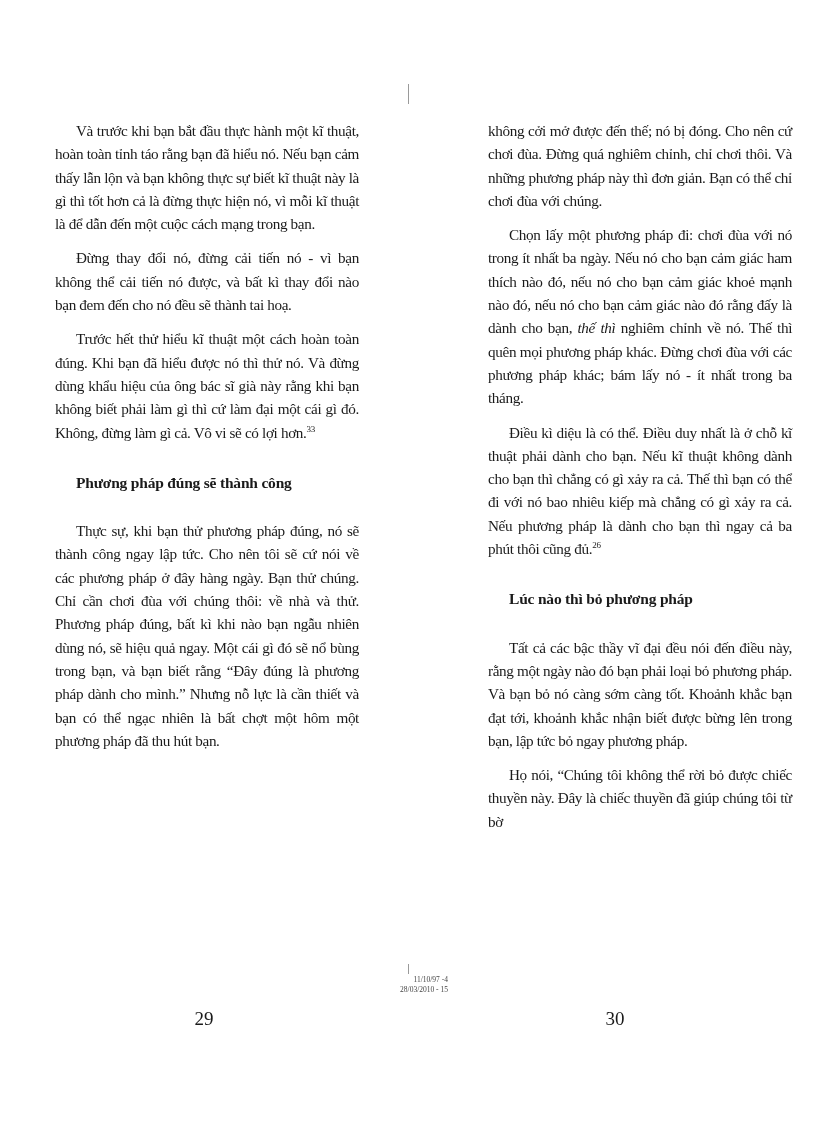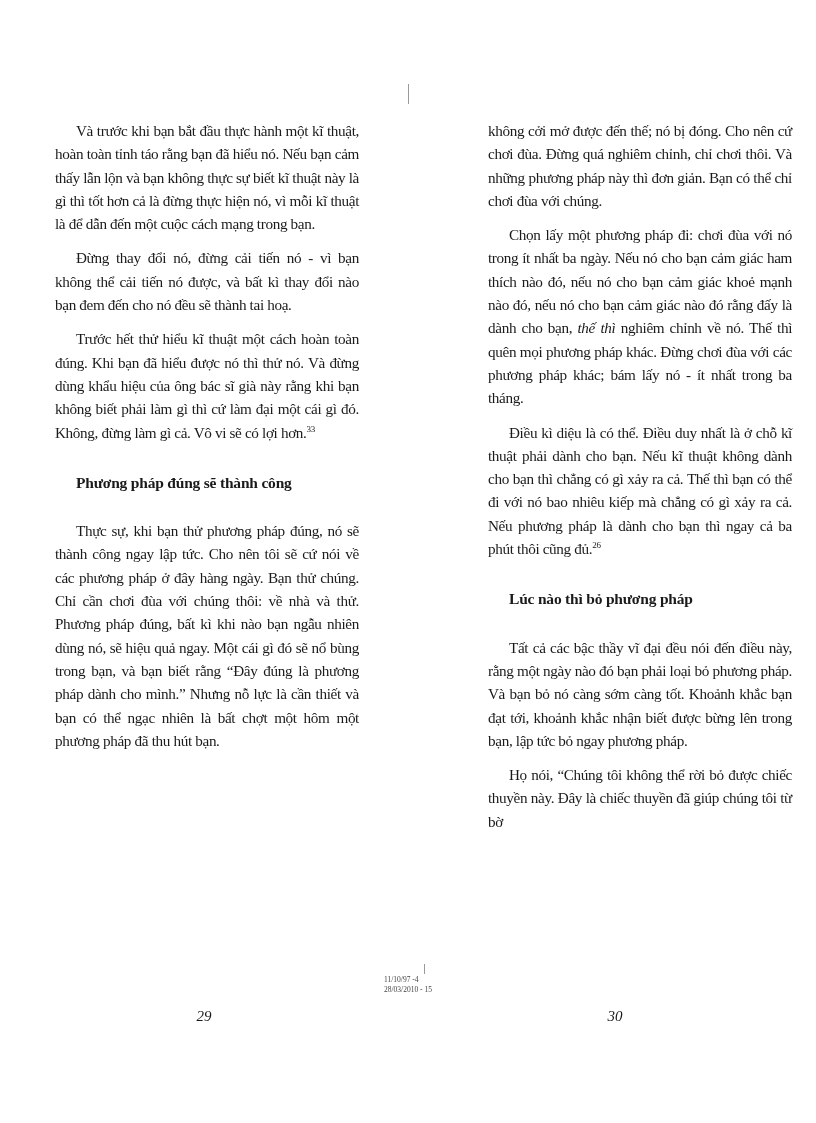--- a/index.html
+++ b/index.html
@@ -47,33 +47,32 @@
     }
     sup {
       font-size: 9px;
       line-height: 0;
       vertical-align: 6px;
     }
     .italic { font-style: italic; }
     .page-number {
       position: absolute;
       top: 1008px;
-      font-size: 15px;
+      font-size: 19px;
       text-align: center;
       width: 60px;
-      font-style: italic;
     }
     .page-left-num { left: 174px; }
     .page-right-num { left: 585px; text-align: center; }
     .footer-center {
       position: absolute;
-      left: 384px;
+      left: 368px;
       top: 964px;
       width: 80px;
-      text-align: left;
+      text-align: right;
       font-size: 7.5px;
       line-height: 10px;
       color: #444;
     }
     .footer-tick {
       width: 1px;
       height: 10px;
       background: #9a9a9a;
       margin: 0 auto 1px auto;
     }

